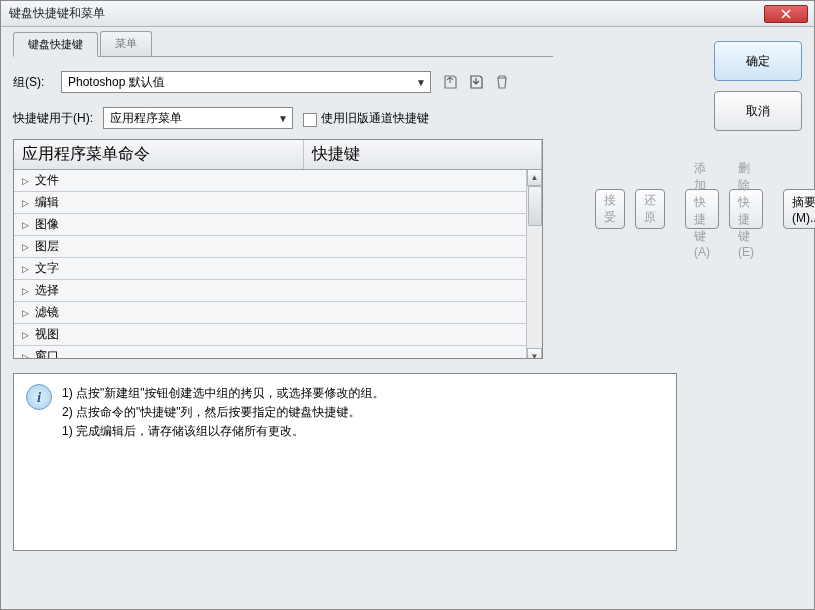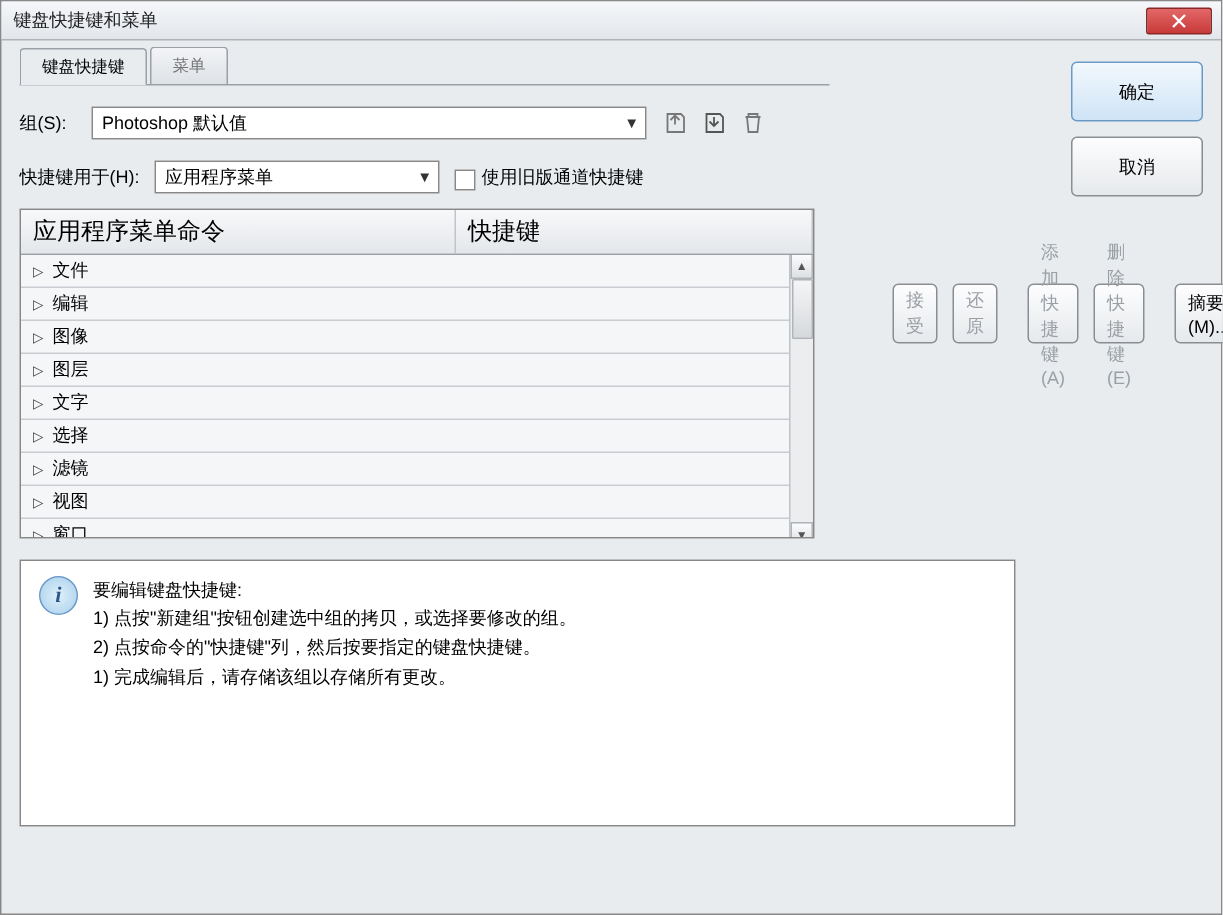--- a/index.html
+++ b/index.html
@@ -162,21 +162,20 @@
                 <div class="thumb"></div>
                 <div class="sbtn bot">▼</div>
               </div>
             </div>
           </div>
         </div>
 
         <div class="info-box">
           <div class="info-icon">i</div>
           <div class="info-text">
-            <div>要编辑键盘快捷键:</div>
             <div>1) 点按"新建组"按钮创建选中组的拷贝，或选择要修改的组。</div>
             <div>2) 点按命令的"快捷键"列，然后按要指定的键盘快捷键。</div>
             <div>1) 完成编辑后，请存储该组以存储所有更改。</div>
           </div>
         </div>
       </div>
 
       <div class="side-btns-inner">
         <div class="btn disabled">接受</div>
         <div class="btn disabled">还原</div>

